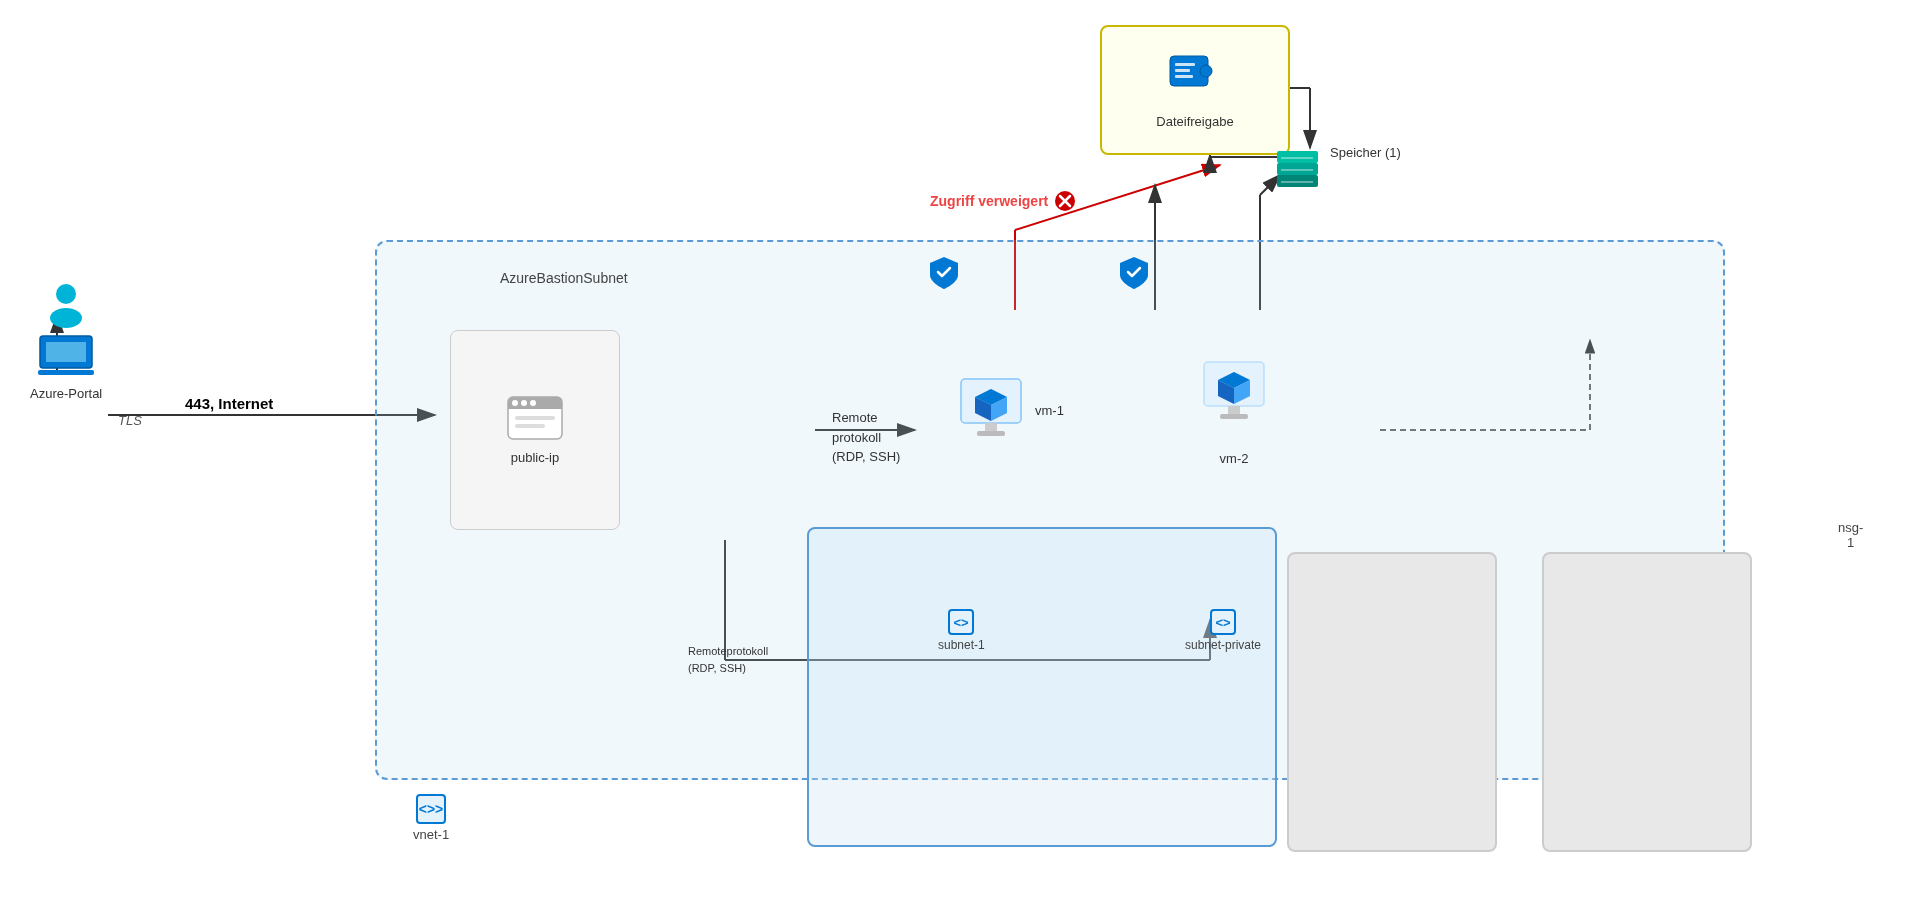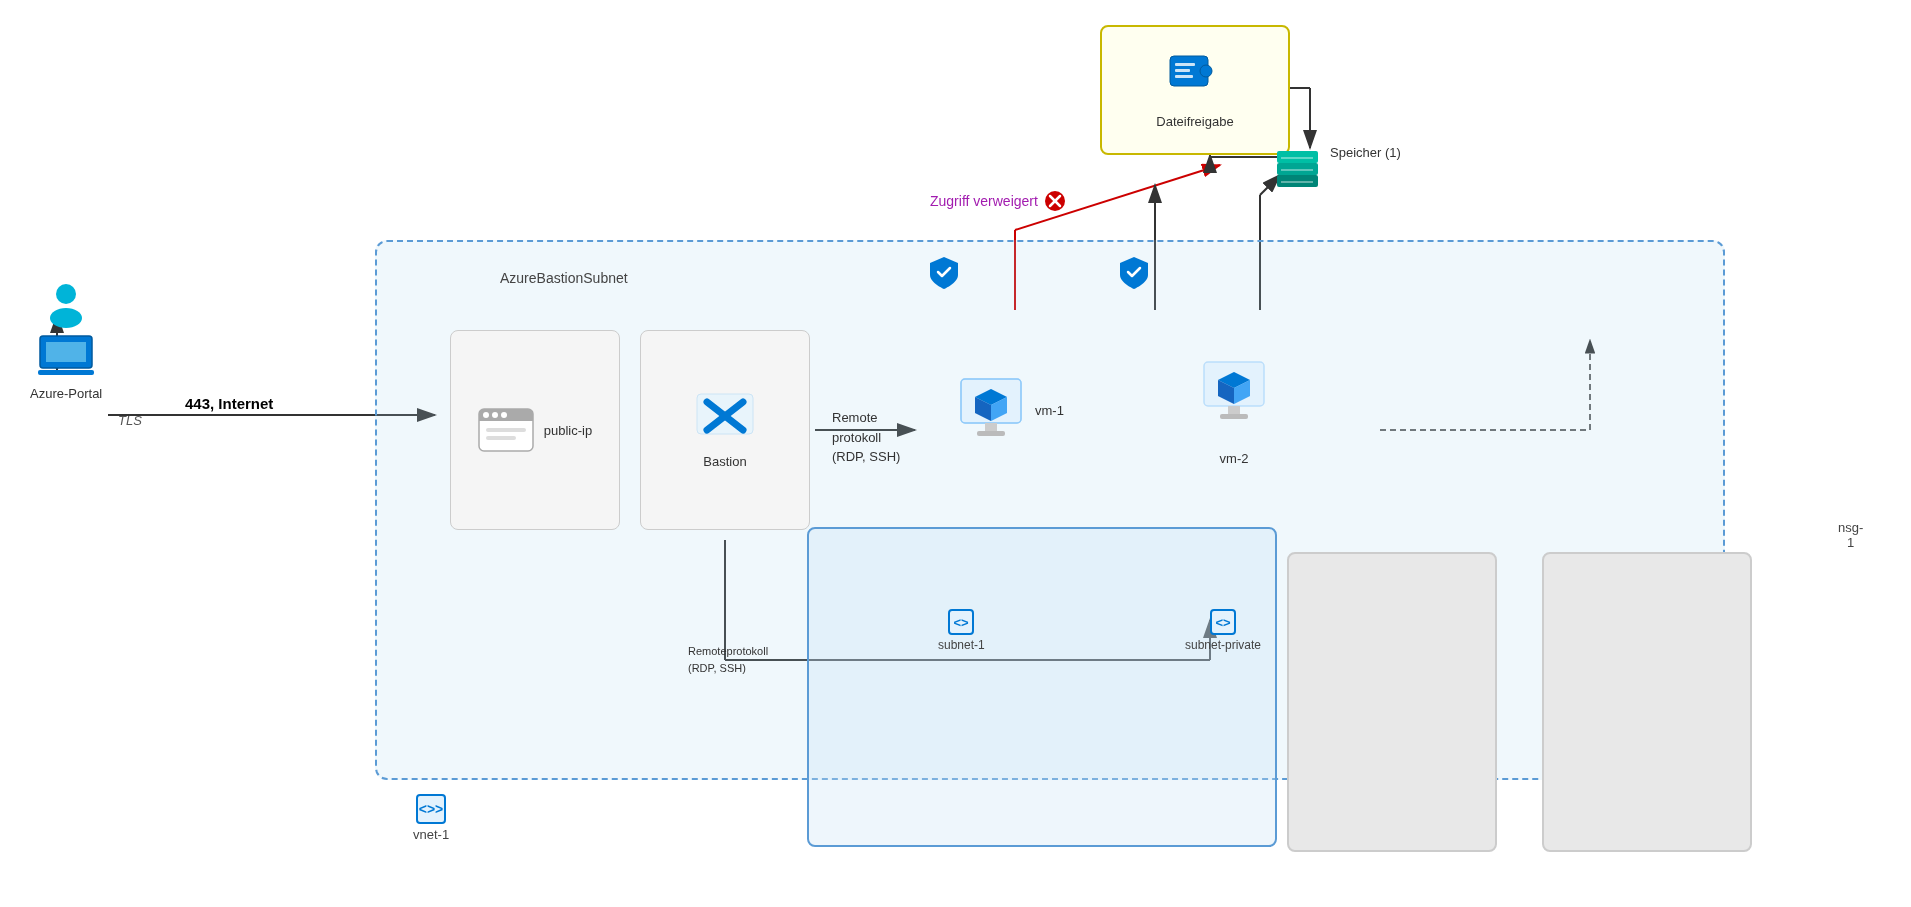--- a/index.html
+++ b/index.html
@@ -90,21 +90,21 @@
     .public-ip-box {
       position: absolute;
       left: 450px;
       top: 330px;
       width: 170px;
       height: 200px;
       border: 1.5px solid #ccc;
       border-radius: 8px;
       background: #f5f5f5;
       display: flex;
-      flex-direction: row;
+      flex-direction: column;
       align-items: center;
       justify-content: center;
       gap: 10px;
     }
 
     .public-ip-label {
       font-size: 13px;
       color: #333;
     }
 
@@ -284,30 +284,20 @@
       <rect x="1" y="7" width="54" height="6" fill="#aaa"></rect>
       <circle cx="8" cy="7" r="3" fill="#fff"></circle>
       <circle cx="17" cy="7" r="3" fill="#fff"></circle>
       <circle cx="26" cy="7" r="3" fill="#fff"></circle>
       <rect x="8" y="20" width="40" height="4" rx="2" fill="#ddd"></rect>
       <rect x="8" y="28" width="30" height="4" rx="2" fill="#ddd"></rect>
     </svg>
     <span class="public-ip-label">public-ip</span>
   </div>
 
-  <div class="bastion-box">
-
-    <svg width="60" height="52" viewBox="0 0 60 52">
-      <rect x="2" y="2" width="56" height="40" rx="4" fill="#e8f4fb" stroke="#cce4f5" stroke-width="1"></rect>
-
-      <line x1="12" y1="10" x2="48" y2="38" stroke="#0078d4" stroke-width="7" stroke-linecap="round"></line>
-      <line x1="48" y1="10" x2="12" y2="38" stroke="#0078d4" stroke-width="7" stroke-linecap="round"></line>
-    </svg>
-    <span class="bastion-label">Bastion</span>
-  </div>
 
   <div style="position:absolute; left:928px; top:255px; display:flex; flex-direction:column; align-items:center; gap:4px;">
     <svg width="32" height="36" viewBox="0 0 32 36">
       <path d="M16 2 L30 8 L30 20 C30 28 16 34 16 34 C16 34 2 28 2 20 L2 8 Z" fill="#0078d4"></path>
       <path d="M10 17 L14 21 L22 13" stroke="white" stroke-width="2.5" fill="none" stroke-linecap="round" stroke-linejoin="round"></path>
     </svg>
     <span class="nsg1-label" style="font-size:13px; color:#444;">nsg-1</span>
   </div>
 
   <div style="position:absolute; left:1118px; top:255px; display:flex; flex-direction:column; align-items:center; gap:4px;">
@@ -413,21 +403,21 @@
 
         <line x1="6" y1="37" x2="38" y2="37" stroke="#fff" stroke-width="1.5" opacity="0.5"></line>
         <line x1="6" y1="25" x2="38" y2="25" stroke="#fff" stroke-width="1.5" opacity="0.5"></line>
         <line x1="6" y1="13" x2="38" y2="13" stroke="#fff" stroke-width="1.5" opacity="0.5"></line>
       </svg>
       <span style="font-size:13px; color:#333;">Speicher (1)</span>
     </div>
   </div>
 
   <div style="position:absolute; left:930px; top:190px; display:flex; align-items:center; gap:6px;">
-    <span style="font-size:14px; color:#a21caf; font-weight:400;">Zugriff verweigert</span>
+    <span style="font-size:14px; color:#ef4444; font-weight:700;">Zugriff verweigert</span>
 
     <svg width="22" height="22" viewBox="0 0 22 22">
       <circle cx="11" cy="11" r="10" fill="#cc0000"></circle>
       <line x1="6" y1="6" x2="16" y2="16" stroke="white" stroke-width="2.5" stroke-linecap="round"></line>
       <line x1="16" y1="6" x2="6" y2="16" stroke="white" stroke-width="2.5" stroke-linecap="round"></line>
     </svg>
   </div>
 
 
 </div>

